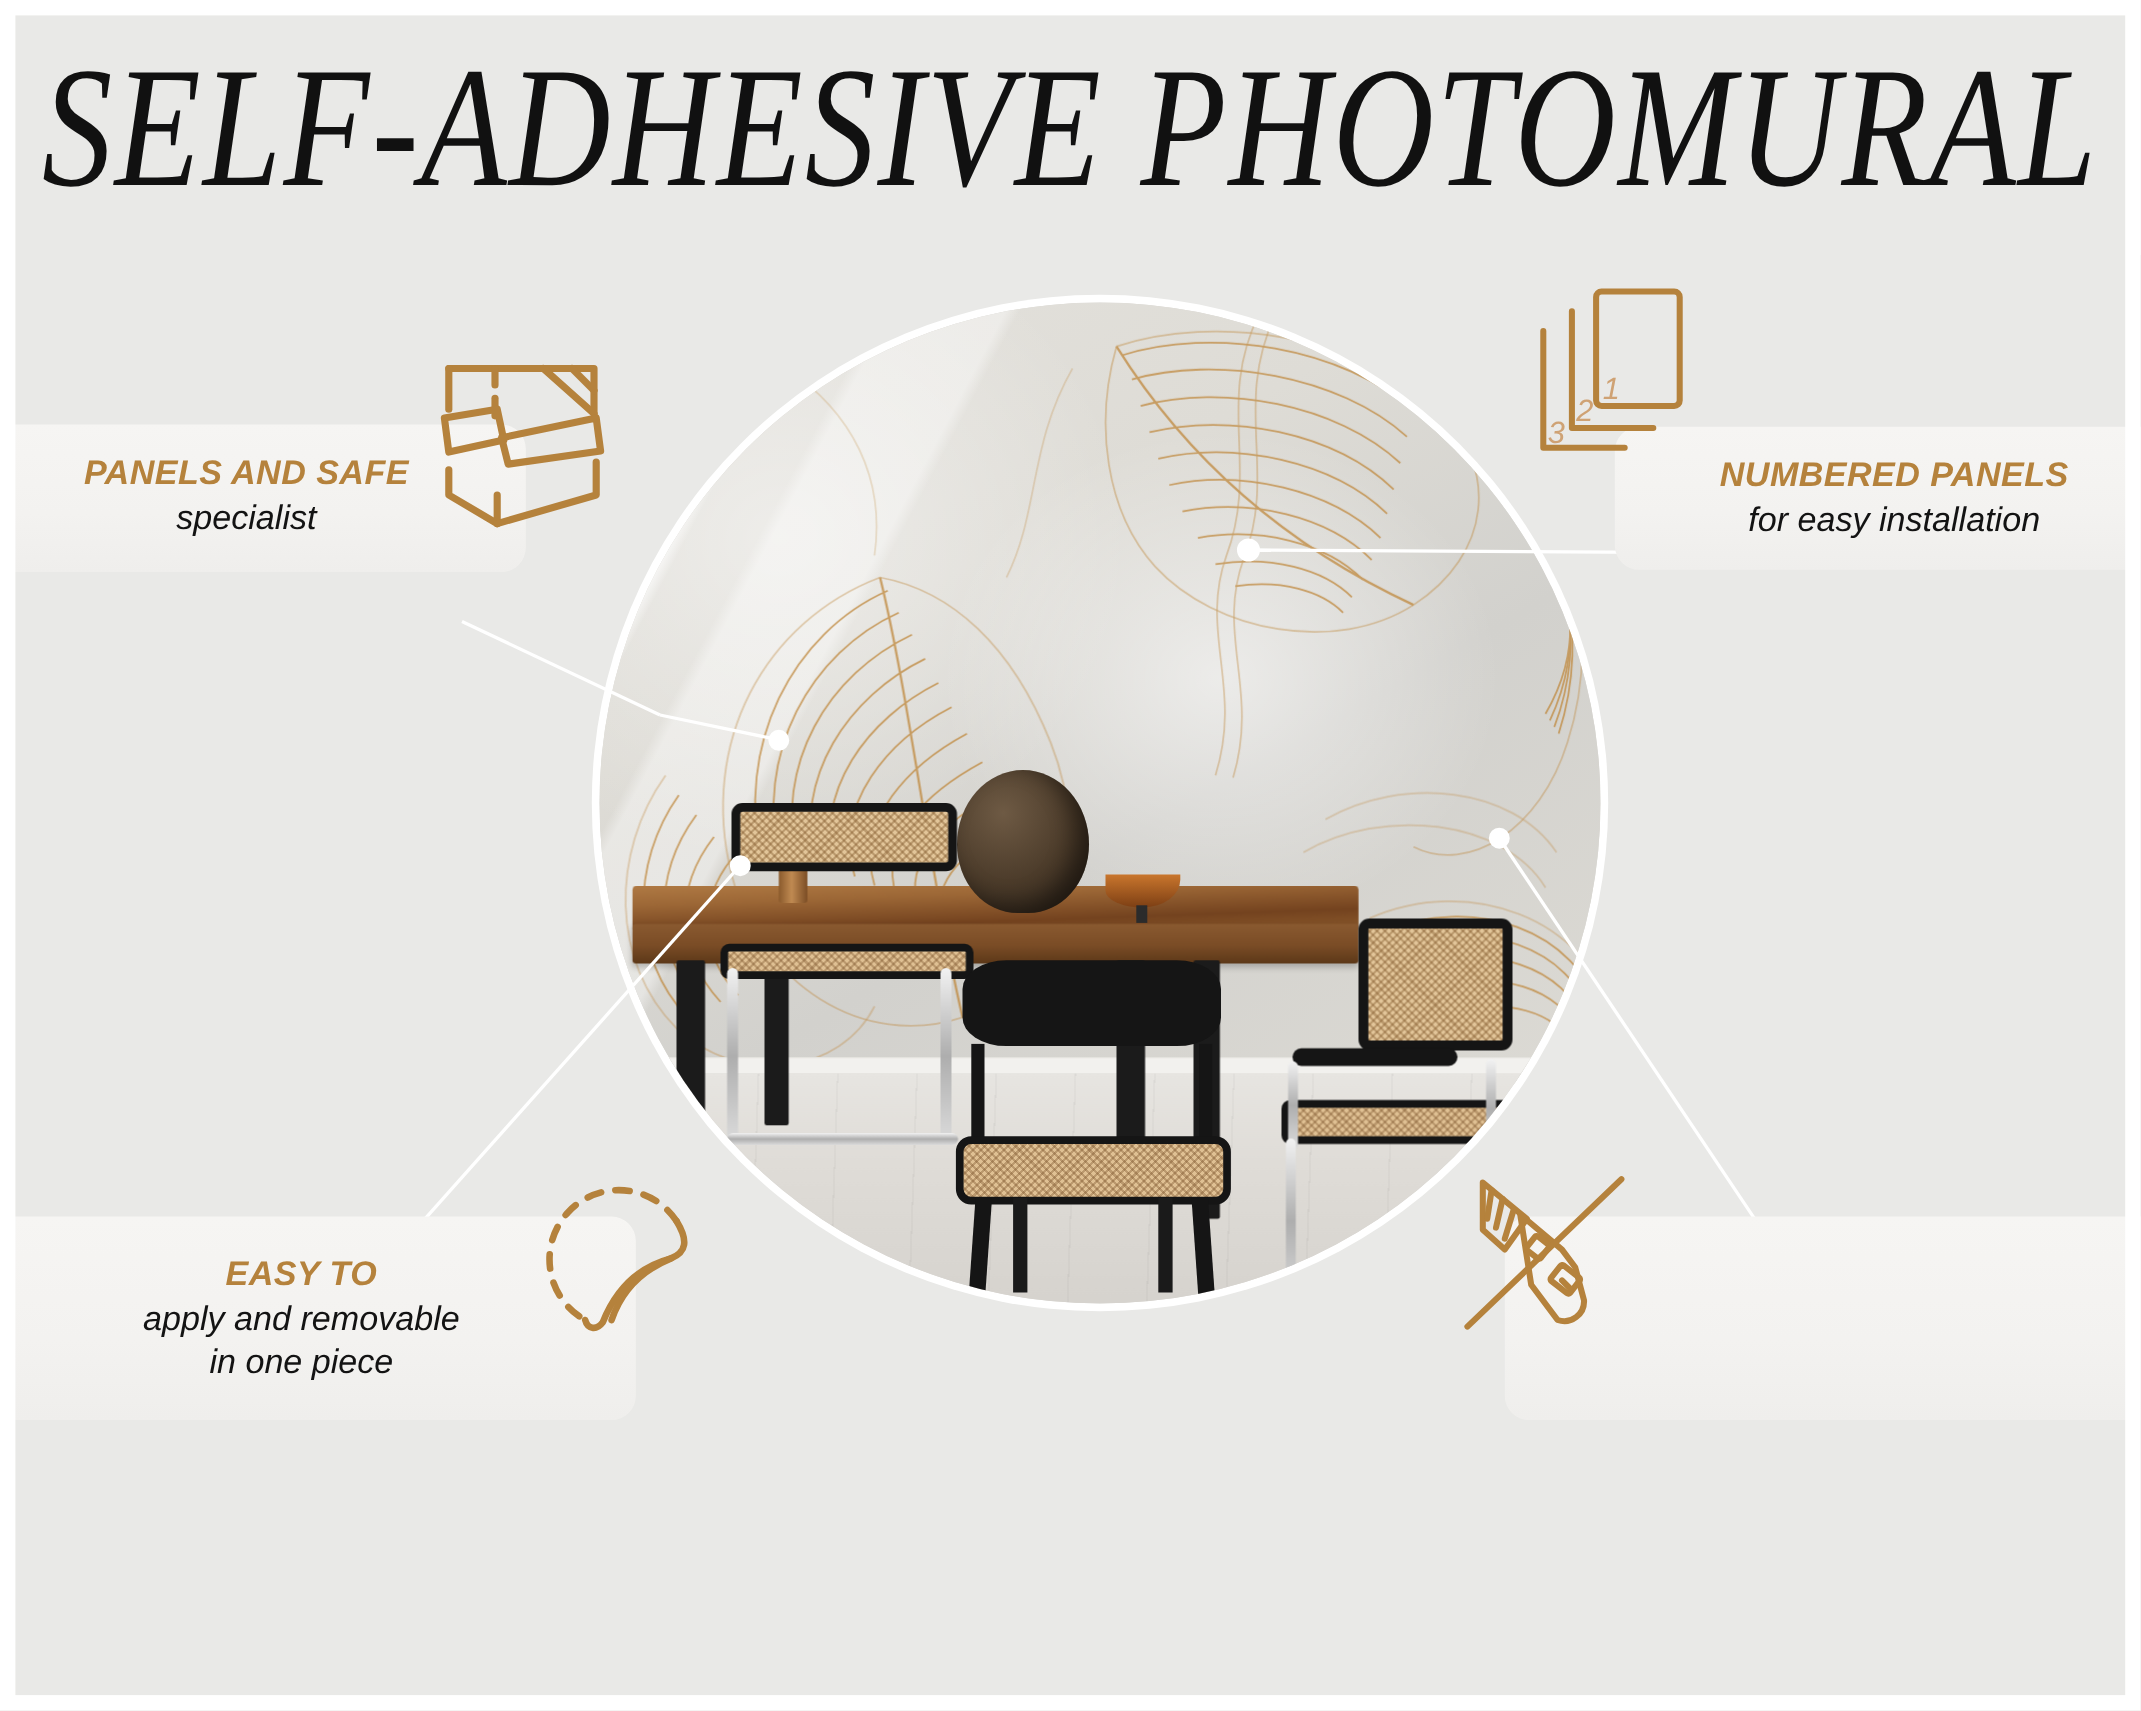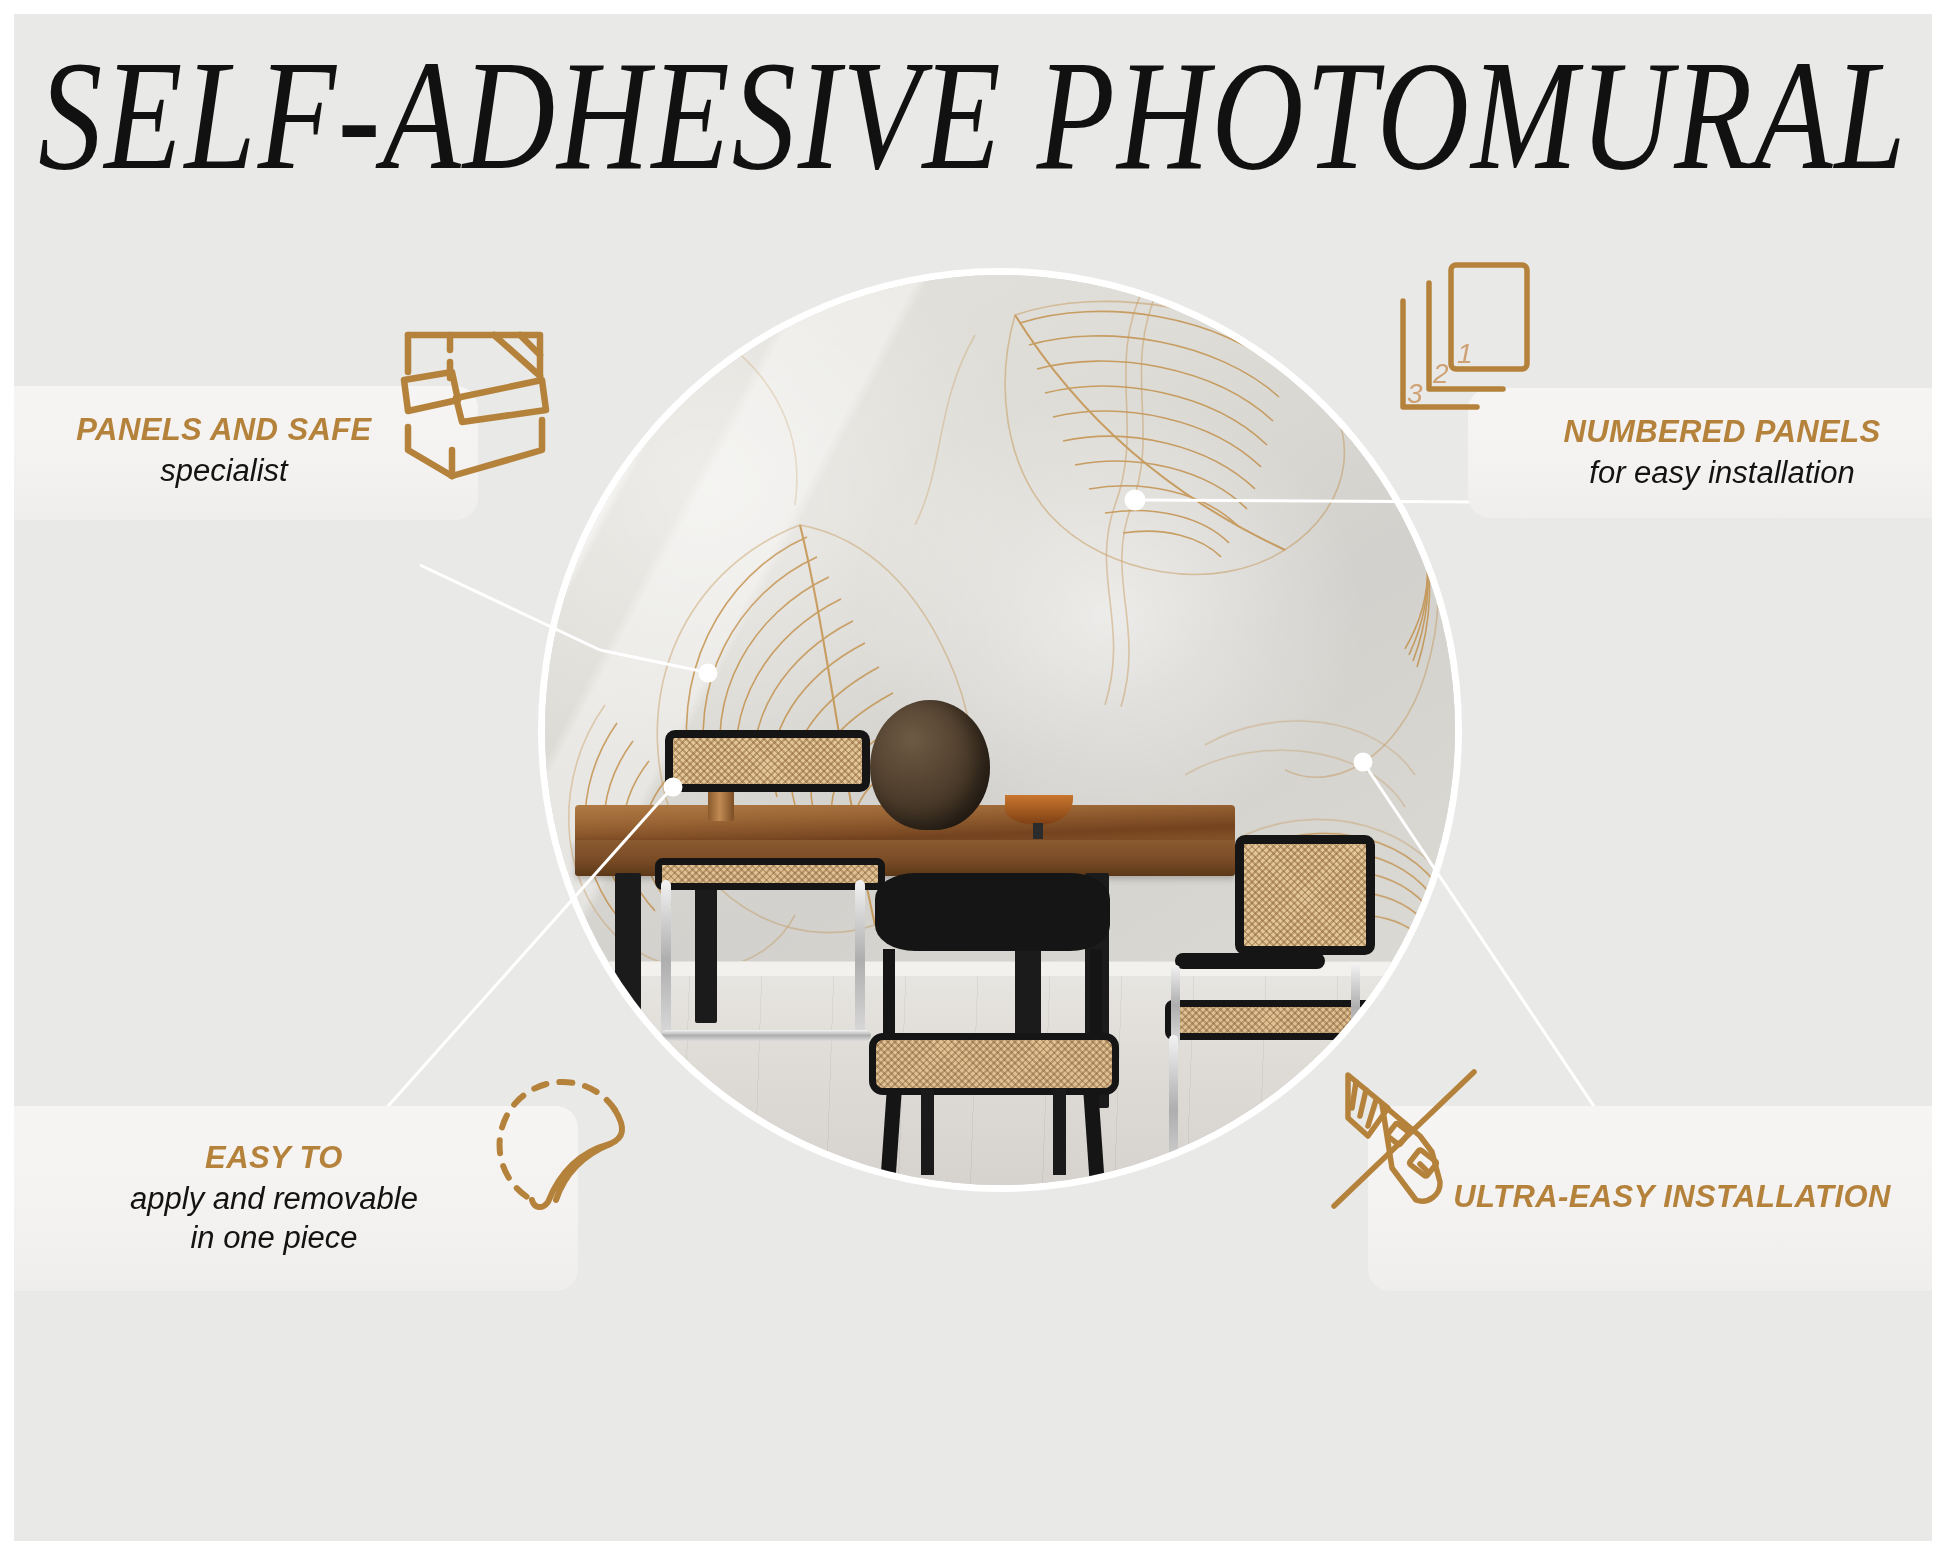--- a/index.html
+++ b/index.html
@@ -386,21 +386,20 @@
   <div class="card" id="card-easy-to">
     <div class="card-text">
       <p class="card-head">EASY TO</p>
       <p class="card-sub">apply and removable</p>
       <p class="card-sub">in one piece</p>
     </div>
   </div>
 
   <div class="card" id="card-ultra">
     <div class="card-text">
-      <p class="card-head">ULTRA-EASY INSTALLATION</p>
     </div>
   </div>
 
   <svg class="feature-icon" id="icon-box" viewBox="0 0 180 180">
     <g fill="none" stroke="#b5823c" stroke-width="6.5" stroke-linecap="round" stroke-linejoin="round">
       <path d="M18 25 L150 25 L150 66"></path>
       <path d="M18 25 L18 62"></path>
       <path d="M60 25 L60 40"></path>
       <path d="M60 52 L60 68"></path>
       <path d="M104 25 L150 66"></path>

